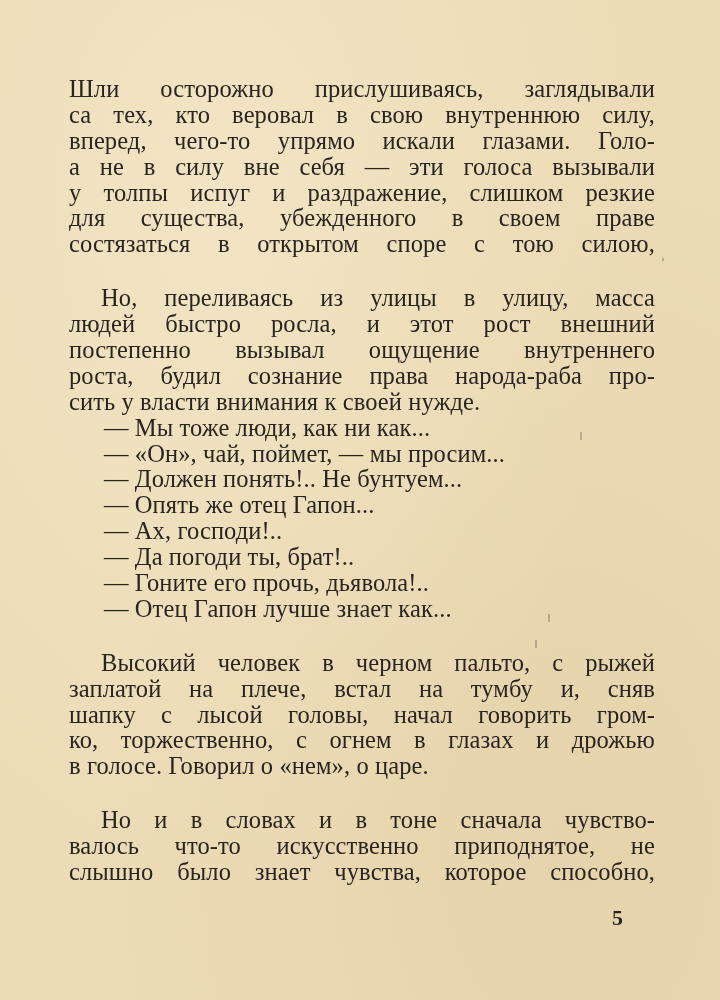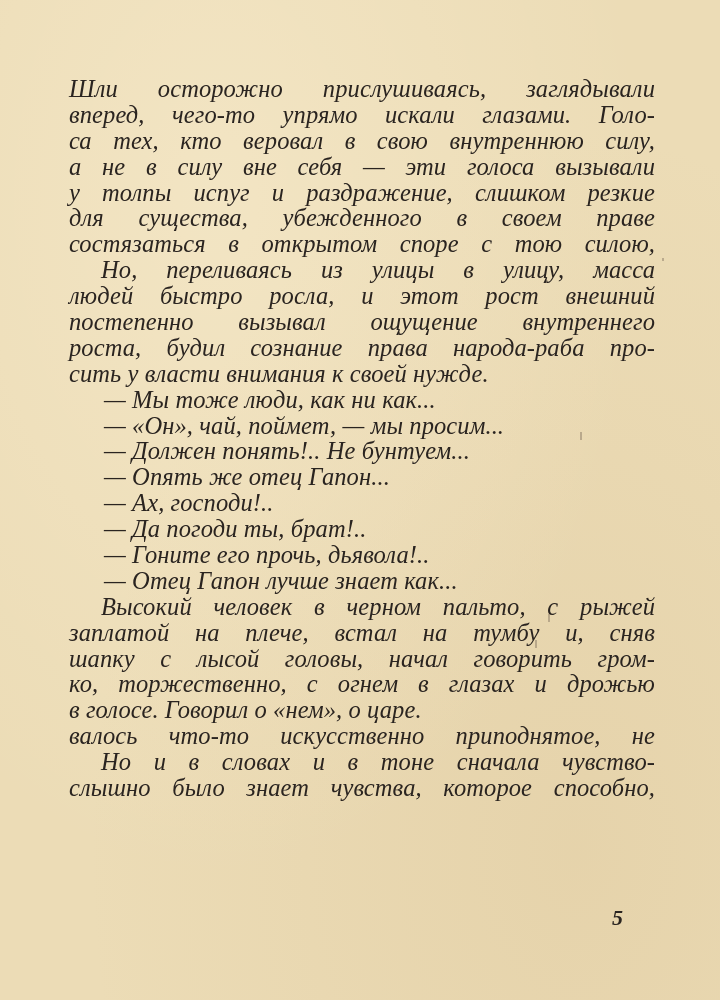--- a/index.html
+++ b/index.html
@@ -14,21 +14,21 @@
         radial-gradient(ellipse at 30% 20%, rgba(255,245,220,0.35), rgba(0,0,0,0) 60%),
         radial-gradient(ellipse at 80% 85%, rgba(200,170,120,0.18), rgba(0,0,0,0) 60%);
       position: relative;
       overflow: hidden;
       font-family: "Liberation Serif", "DejaVu Serif", serif;
       color: #2a2420;
     }
     .page {
       position: absolute;
       left: 0; top: 0;
-      width: 584px; height: 1000px; font-style: italic;
+      width: 584px; height: 1000px;
     }
     .text-block {
       position: absolute;
       left: 69px;
       top: 76px;
       width: 586px;
     }
     .line {
       display: block;
       height: 25.9px;
@@ -37,20 +37,21 @@
       white-space: nowrap;
       text-align: justify;
       text-align-last: justify;
       letter-spacing: 0.1px;
     }
     .line.last {
       text-align-last: left;
     }
     .line.indent {
       padding-left: 32px;
+      margin-top: 28px;
     }
     .line.dialogue {
       padding-left: 35px;
       text-align: center;
       text-align-last: left;
     }
     .page-number {
       position: absolute;
       left: 612px;
       top: 905px;
@@ -66,22 +67,22 @@
       opacity: 0.5;
     }
   </style>
 </head>
 <body>
 
 <div class="page">
   <div class="text-block">
 
     <span class="line">Шли осторожно прислушиваясь, заглядывали</span>
+    <span class="line">са тех, кто веровал в свою внутреннюю силу,</span>
     <span class="line">вперед, чего-то упрямо искали глазами. Голо-</span>
-    <span class="line">са тех, кто веровал в свою внутреннюю силу,</span>
     <span class="line">а не в силу вне себя — эти голоса вызывали</span>
     <span class="line">у толпы испуг и раздражение, слишком резкие</span>
     <span class="line">для существа, убежденного в своем праве</span>
     <span class="line">состязаться в открытом споре с тою силою,</span>
 
     <span class="line indent">Но, переливаясь из улицы в улицу, масса</span>
     <span class="line">людей быстро росла, и этот рост внешний</span>
     <span class="line">постепенно вызывал ощущение внутреннего</span>
     <span class="line">роста, будил сознание права народа-раба про-</span>
     <span class="line last">сить у власти внимания к своей нужде.</span>
@@ -94,22 +95,22 @@
     <span class="line dialogue">— Да погоди ты, брат!..</span>
     <span class="line dialogue">— Гоните его прочь, дьявола!..</span>
     <span class="line dialogue">— Отец Гапон лучше знает как...</span>
 
     <span class="line indent">Высокий человек в черном пальто, с рыжей</span>
     <span class="line">заплатой на плече, встал на тумбу и, сняв</span>
     <span class="line">шапку с лысой головы, начал говорить гром-</span>
     <span class="line">ко, торжественно, с огнем в глазах и дрожью</span>
     <span class="line last">в голосе. Говорил о «нем», о царе.</span>
 
+    <span class="line indent">Но и в словах и в тоне сначала чувство-</span>
     <span class="line">валось что-то искусственно приподнятое, не</span>
-    <span class="line indent">Но и в словах и в тоне сначала чувство-</span>
     <span class="line">слышно было знает чувства, которое способно,</span>
   </div>
 
   <div class="page-number">5</div>
 
   <span class="speck" style="left:580px; top:432px;"></span>
   <span class="speck" style="left:548px; top:614px;"></span>
   <span class="speck" style="left:535px; top:640px;"></span>
   <span class="speck" style="left:662px; top:258px; height:3px;"></span>
 </div>

